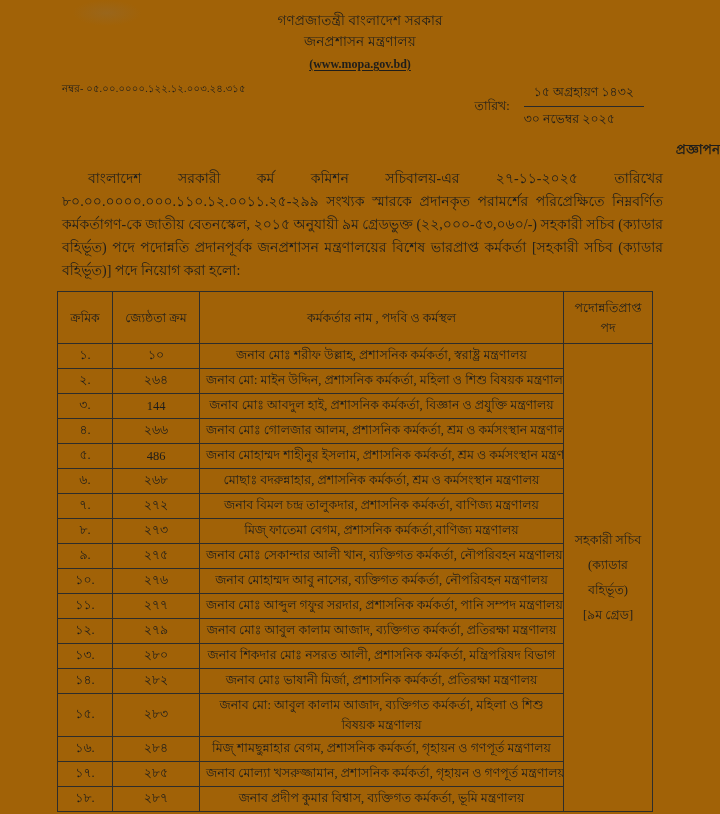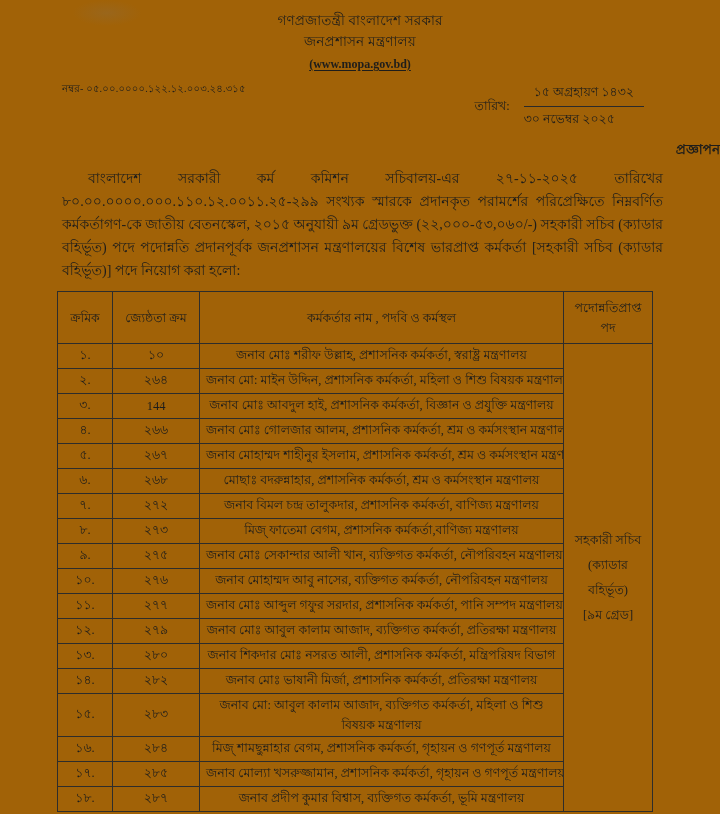--- a/index.html
+++ b/index.html
@@ -193,21 +193,21 @@
           <td class="col-seniority">144</td>
           <td class="col-details">জনাব মোঃ আবদুল হাই, প্রশাসনিক কর্মকর্তা, বিজ্ঞান ও প্রযুক্তি মন্ত্রণালয়</td>
         </tr>
         <tr>
           <td class="col-serial">৪.</td>
           <td class="col-seniority">২৬৬</td>
           <td class="col-details">জনাব মোঃ গোলজার আলম, প্রশাসনিক কর্মকর্তা, শ্রম ও কর্মসংস্থান মন্ত্রণালয়</td>
         </tr>
         <tr>
           <td class="col-serial">৫.</td>
-          <td class="col-seniority">২৬৭</td>
+          <td class="col-seniority">486</td>
           <td class="col-details">জনাব মোহাম্মদ শাহীনুর ইসলাম, প্রশাসনিক কর্মকর্তা, শ্রম ও কর্মসংস্থান মন্ত্রণালয়</td>
         </tr>
         <tr>
           <td class="col-serial">৬.</td>
           <td class="col-seniority">২৬৮</td>
           <td class="col-details">মোছাঃ বদরুন্নাহার, প্রশাসনিক কর্মকর্তা, শ্রম ও কর্মসংস্থান মন্ত্রণালয়</td>
         </tr>
         <tr>
           <td class="col-serial">৭.</td>
           <td class="col-seniority">২৭২</td>

